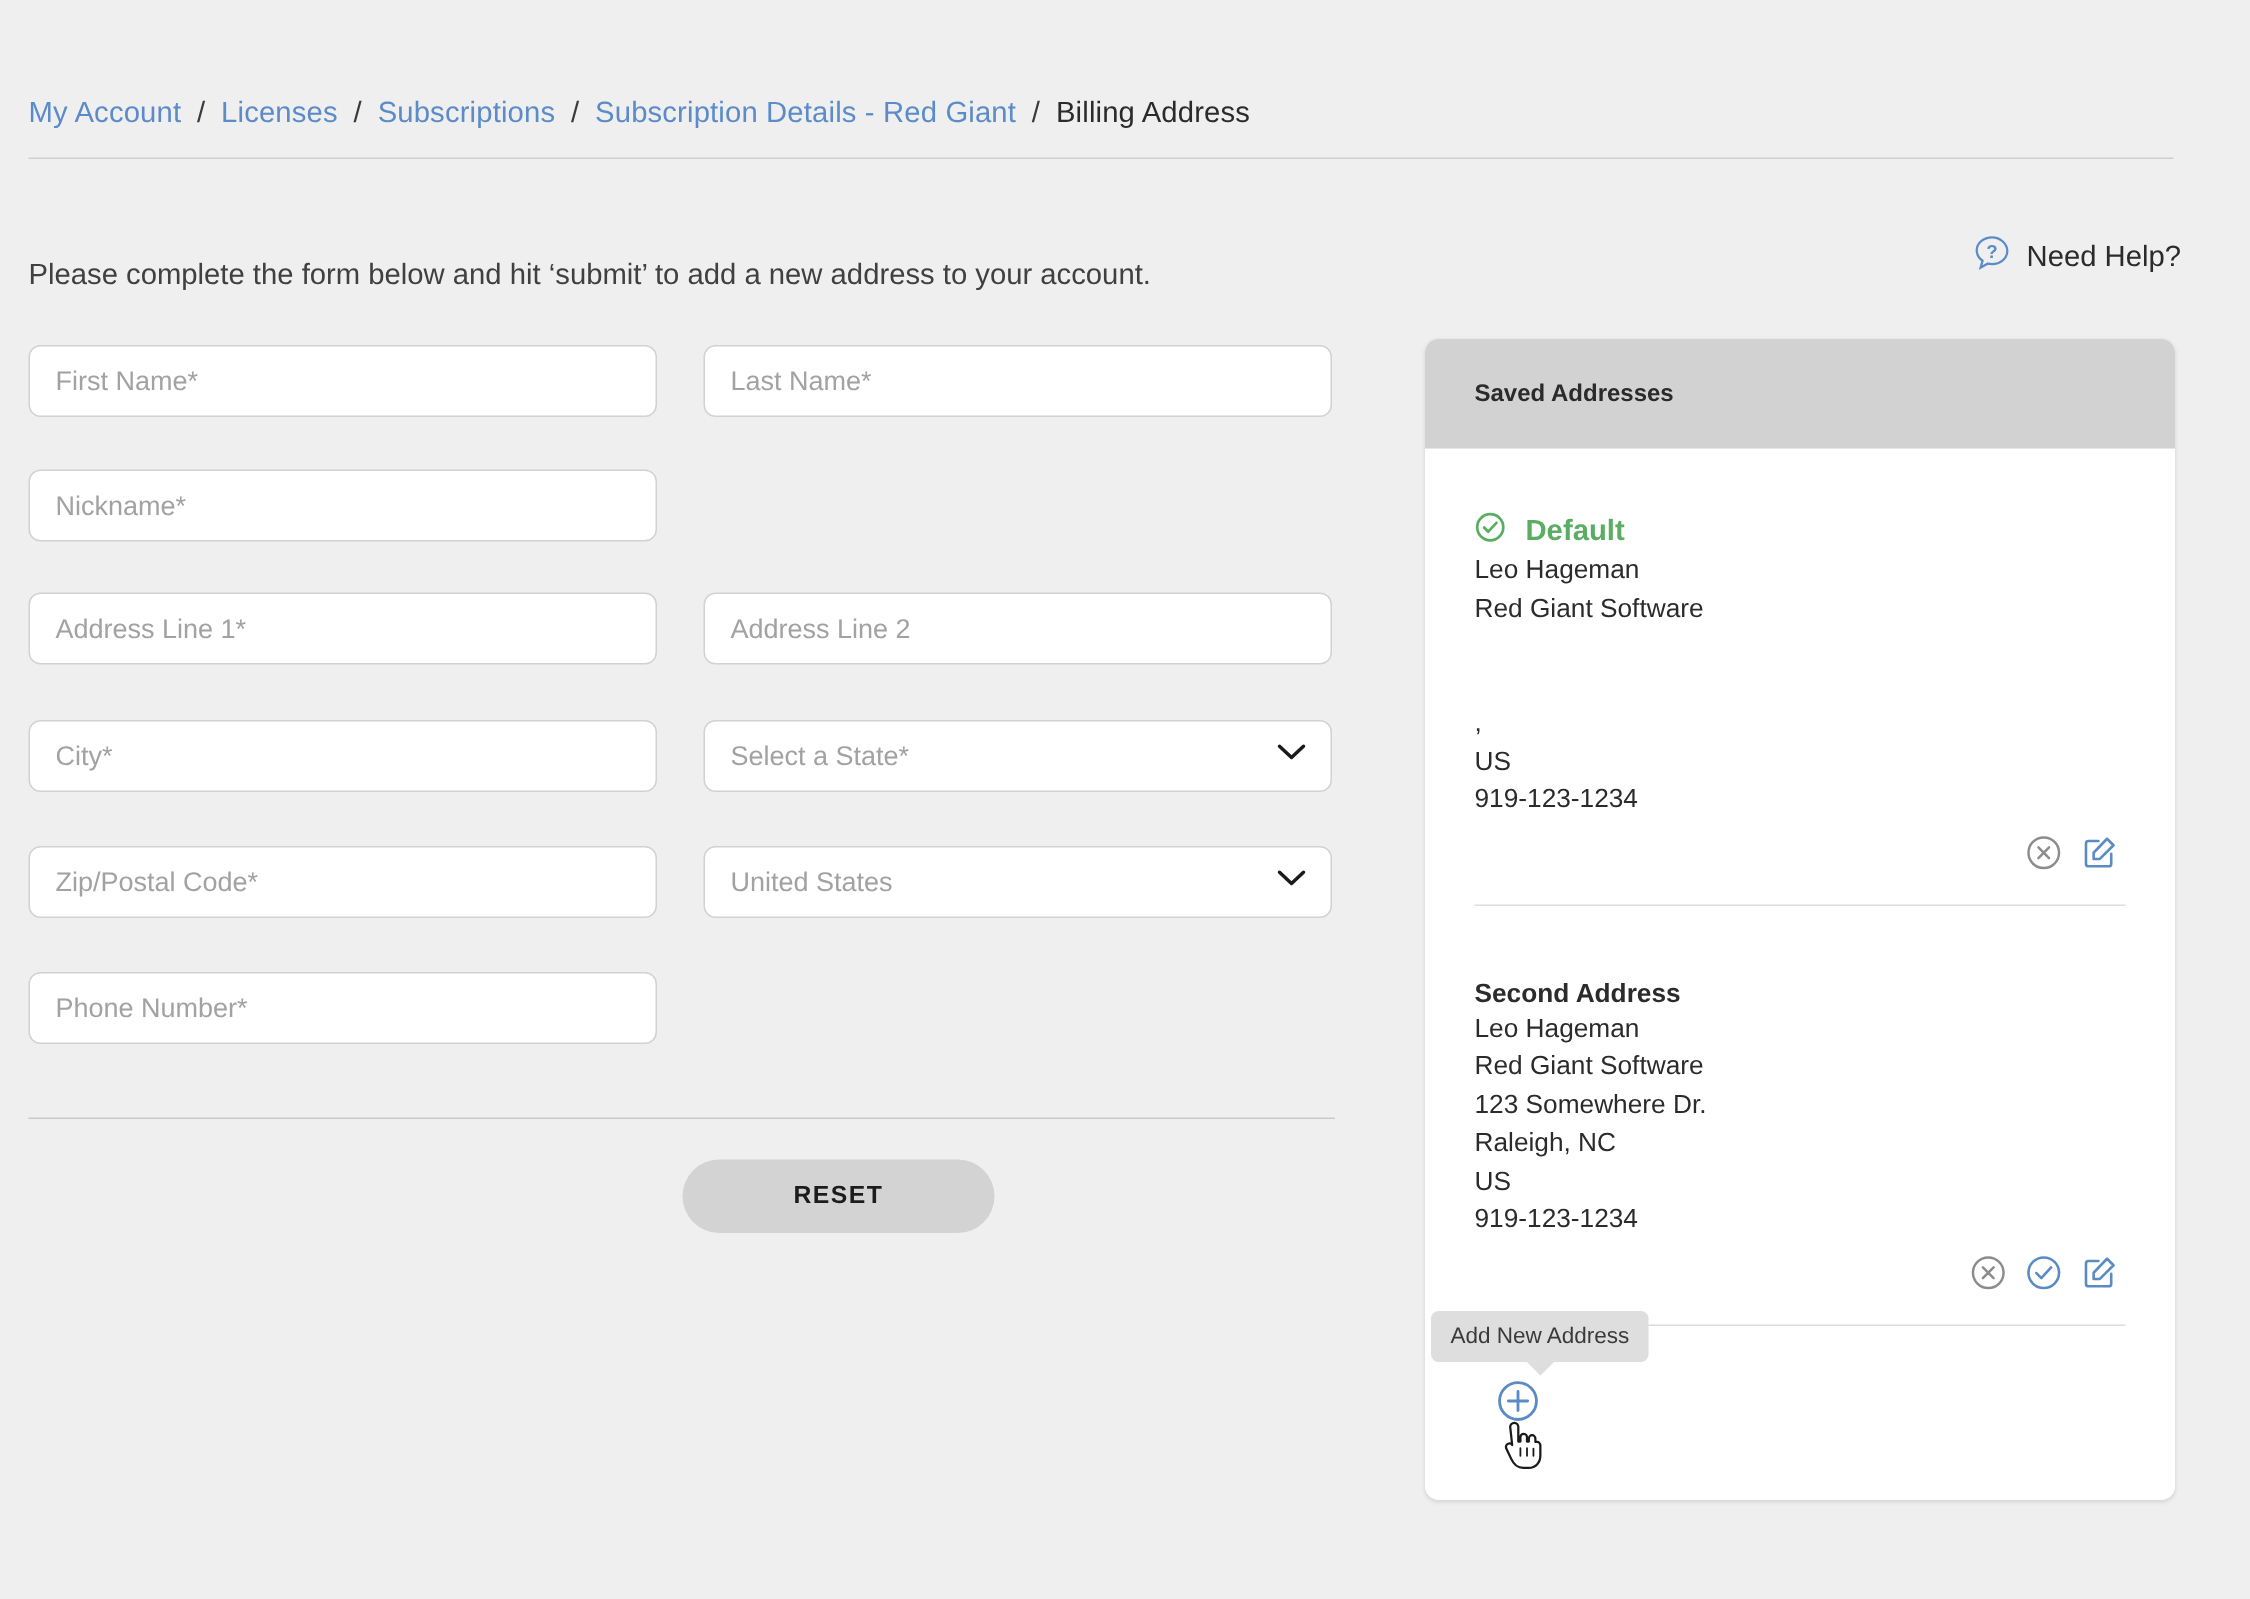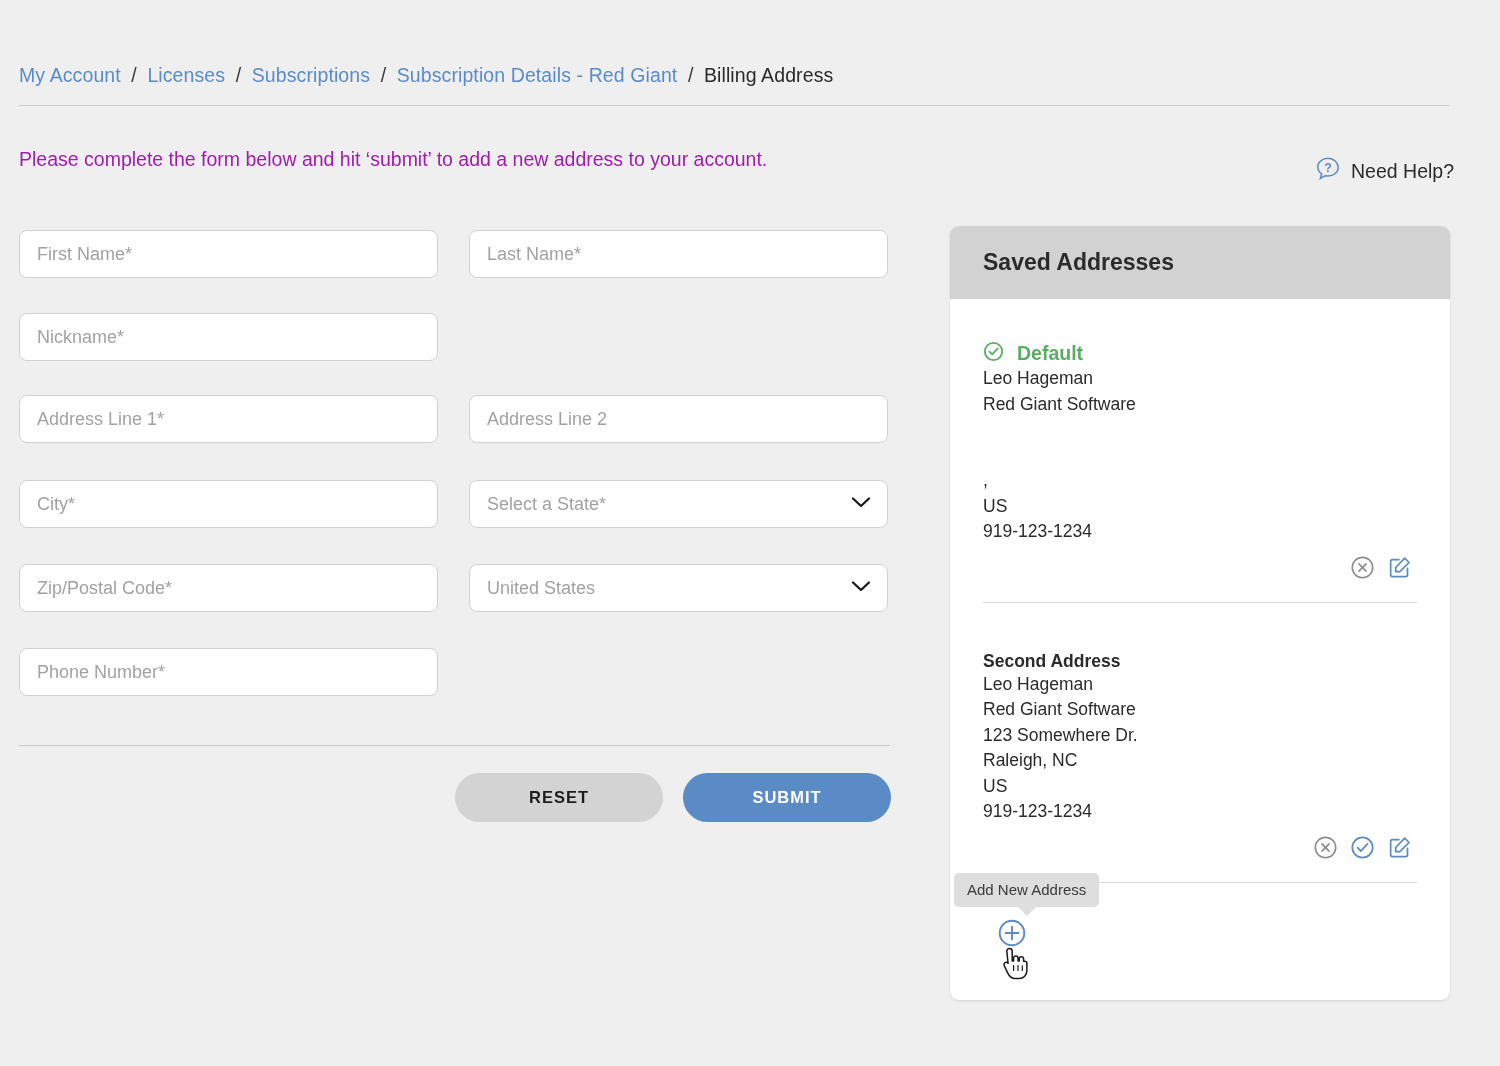--- a/index.html
+++ b/index.html
@@ -30,23 +30,23 @@
   .breadcrumb-rule {
     position: absolute;
     left: 19px; top: 105px;
     width: 1430px; height: 1px;
     background: #cfcfcf;
   }
 
   
   .intro {
     position: absolute;
-    left: 19px; top: 148px;
+    left: 19px; top: 172px;
     font-size: 19.5px;
-    color: #a21caf;
+    color: #404040;
     white-space: nowrap;
   }
 
   .need-help {
     position: absolute;
     right: 46px; top: 155px;
     display: flex;
     align-items: center;
     gap: 9px;
     cursor: pointer;
@@ -94,21 +94,21 @@
     position: absolute;
     left: 19px; top: 745px;
     width: 871px; height: 1px;
     background: #c9c9c9;
   }
 
   .btn-row {
     position: absolute;
     left: 455px; top: 773px;
     display: flex;
-    gap: 20px;
+    flex-direction: column;
   }
   .btn {
     height: 49px;
     border: none;
     border-radius: 26px;
     font-family: "Liberation Sans", sans-serif;
     font-size: 16.5px;
     font-weight: bold;
     letter-spacing: 1px;
     cursor: pointer;
@@ -127,21 +127,21 @@
     overflow: hidden;
   }
   .panel-header {
     height: 73px;
     background: #d2d2d2;
     display: flex;
     align-items: center;
     padding-left: 33px;
   }
   .panel-title {
-    font-size: 23px;
+    font-size: 16px;
     font-weight: bold;
     color: #2b2b2b;
   }
   .panel-body {
     position: relative;
     padding: 0 33px;
   }
 
   .default-badge {
     display: flex;
@@ -294,21 +294,20 @@
   </div>
 
   <div class="field col-a r6">
     <span class="ph">Phone Number*</span>
   </div>
 
   <div class="form-rule"></div>
 
   <div class="btn-row">
     <button class="btn btn-reset">RESET</button>
-    <button class="btn btn-submit">SUBMIT</button>
   </div>
 </div>
 
 <div class="panel">
   <div class="panel-header">
     <span class="panel-title">Saved Addresses</span>
   </div>
 
   <div class="panel-body">
 

